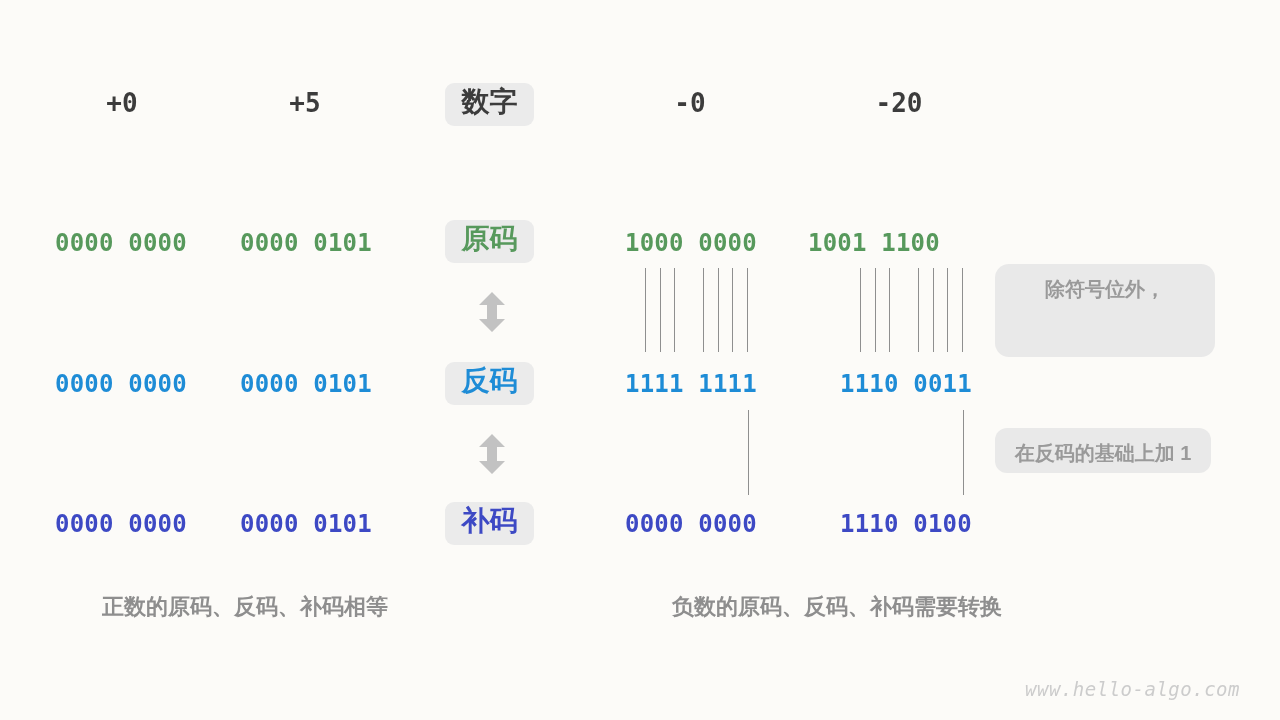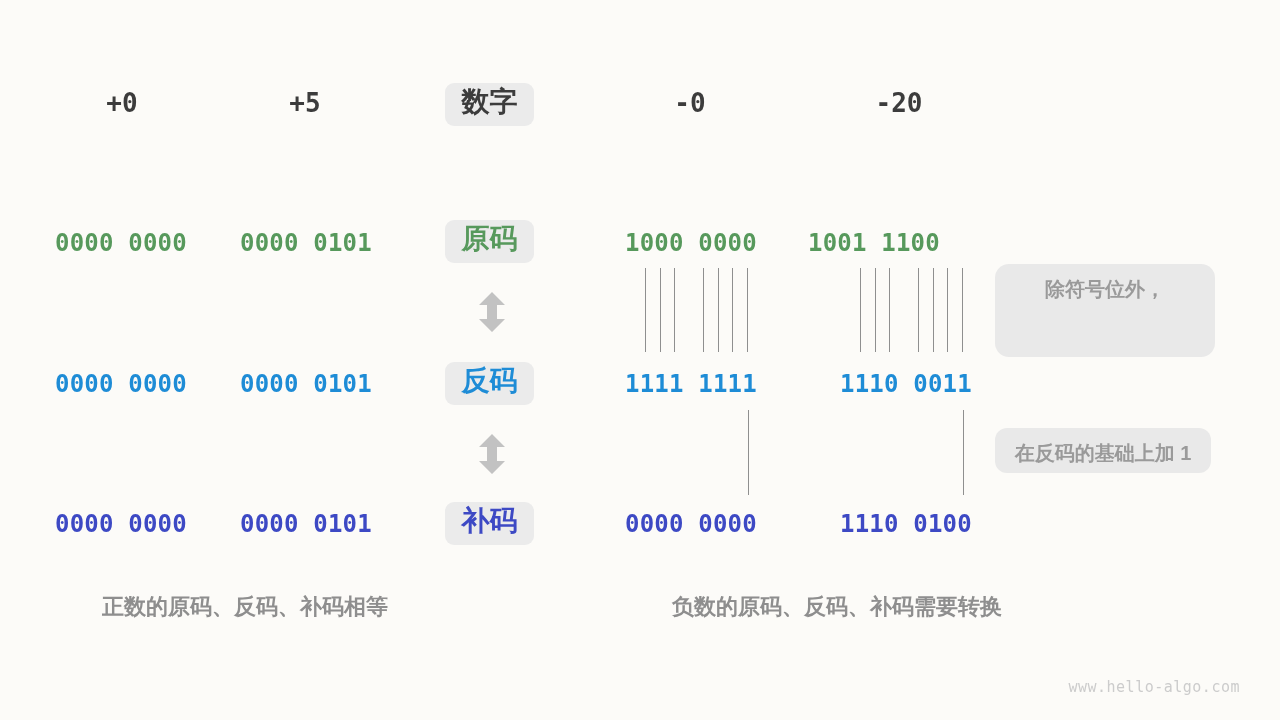--- a/index.html
+++ b/index.html
@@ -43,22 +43,22 @@
   .arrow{position:absolute;left:479px;width:26px;height:40px;color:var(--arrow);}
   .note{
     position:absolute;left:995px;background:var(--note-bg);border-radius:14px;
     color:var(--gray-text);font-weight:bold;font-size:20px;line-height:1.55;
     display:flex;flex-direction:row;justify-content:center;padding:10px 20px;
   }
   .note-flip{top:264px;width:220px;height:93px;}
   .note-add{top:428px;width:216px;height:45px;border-radius:12px;white-space:pre;}
   .caption{position:absolute;top:592px;font-size:22px;font-weight:bold;color:var(--caption);margin-left:47px;}
   .watermark{
-    position:absolute;top:678px;right:40px;font-size:15px;font-weight:normal;
-    color:var(--watermark);letter-spacing:0.5px;
+    position:absolute;top:678px;right:40px;font-size:19px;font-weight:normal;
+    color:var(--watermark);letter-spacing:0.5px;font-style:italic;
   }
 </style>
 </head>
 <body>
 
 <div class="canvas">
 
   <div class="hval mono" style="left:55px">+0</div>
   <div class="hval mono" style="left:238px">+5</div>
   <div class="hval mono" style="left:623px">-0</div>

